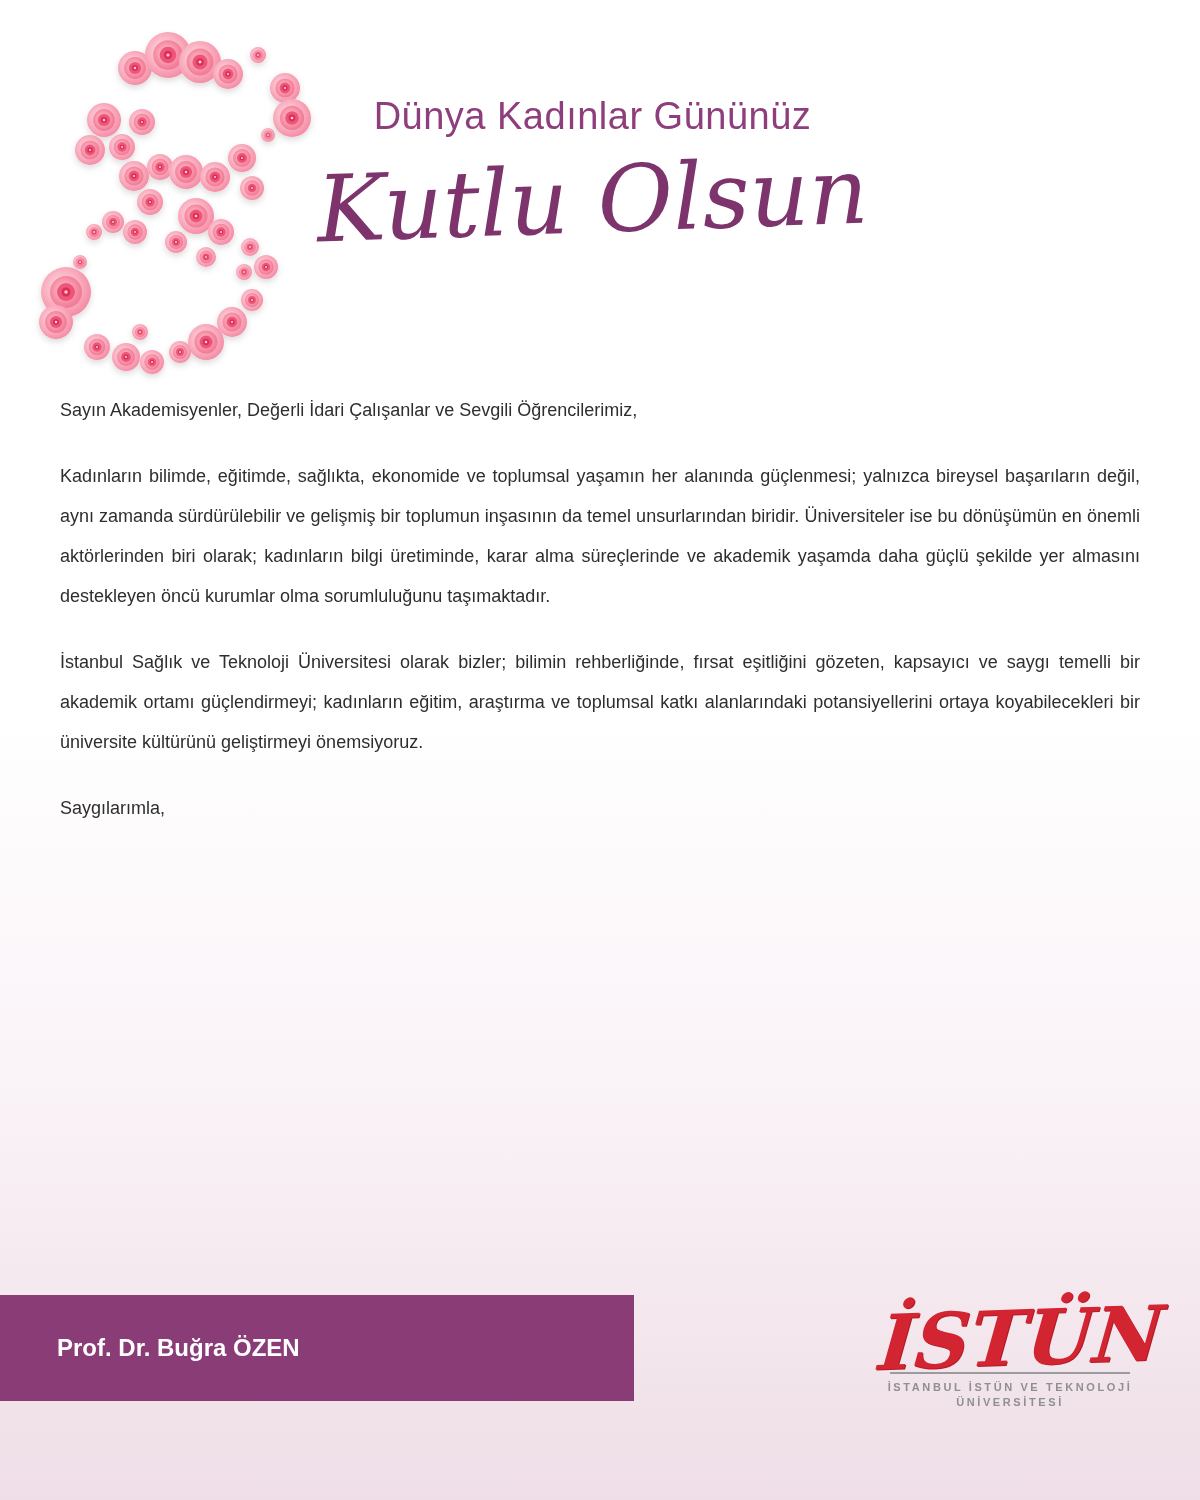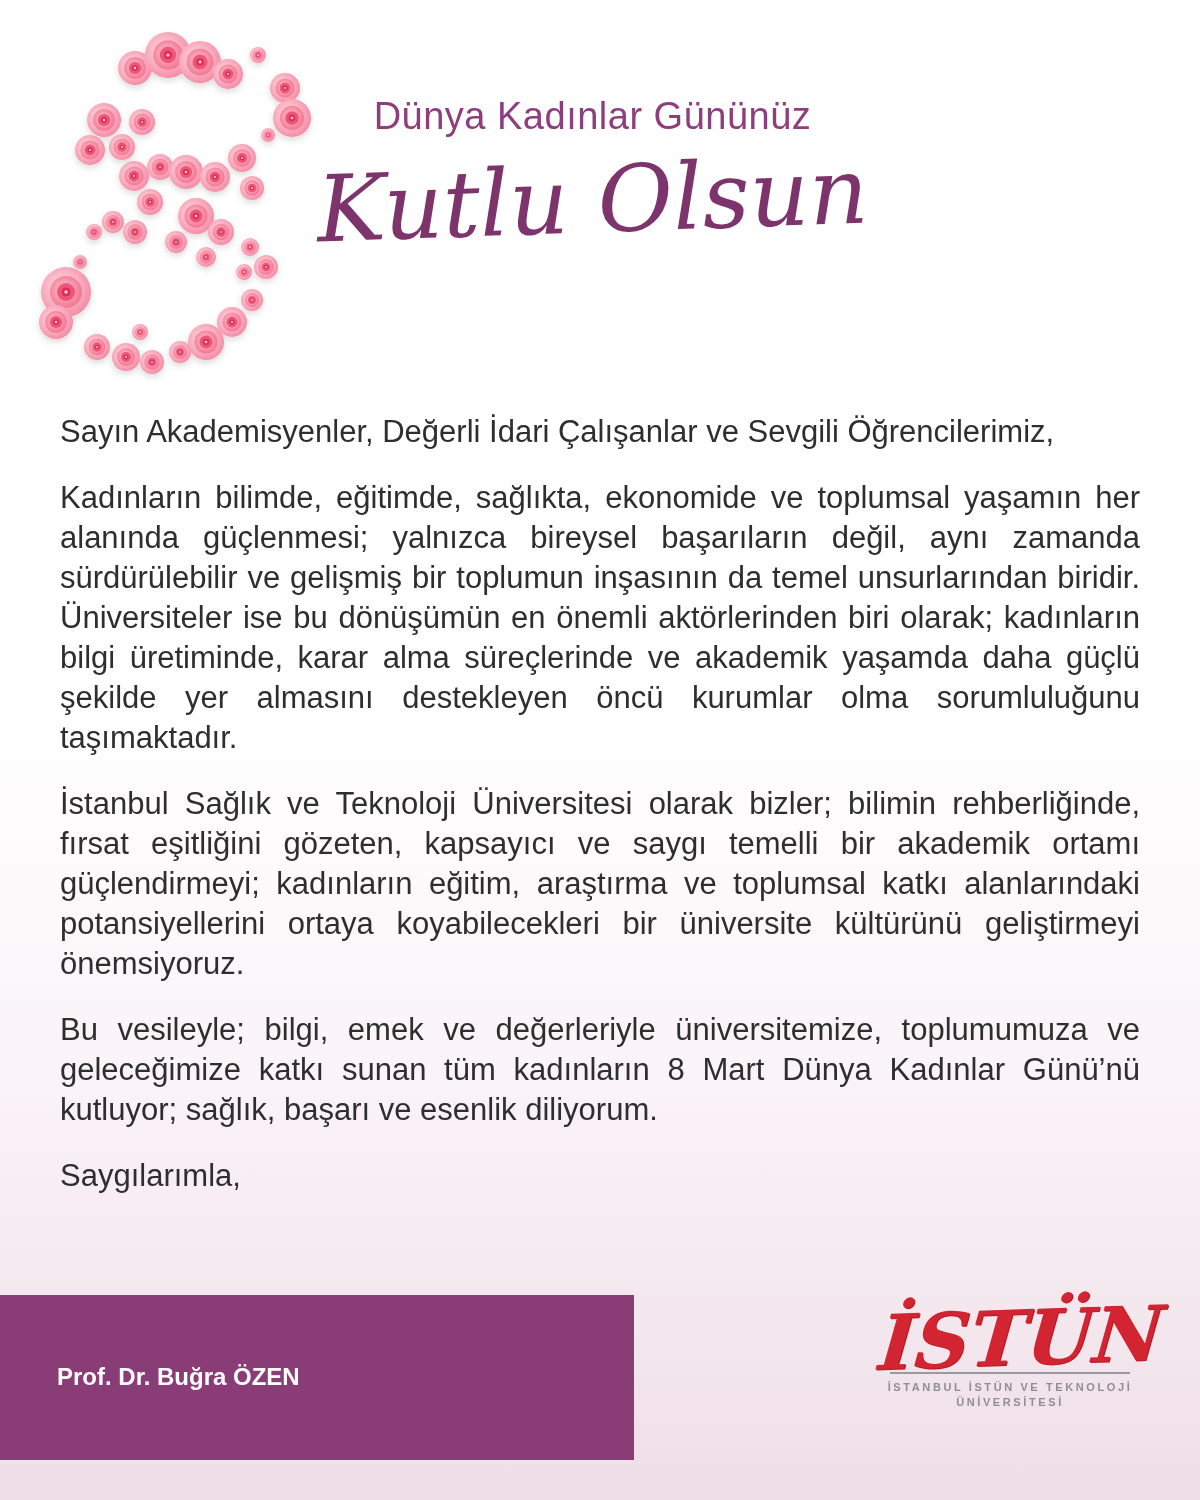--- a/index.html
+++ b/index.html
@@ -20,29 +20,29 @@
     color:#8e3e7c; line-height:1.1;
   }
   .hero-script {
     font-family:"DejaVu Serif",serif; font-style:italic; font-weight:500;
     font-size:92px; color:#7d336b; line-height:1.15;
     transform:rotate(-2deg); margin-top:10px;
   }
 
   
   .letter {
-    position:absolute; left:60px; top:412px; width:1080px;
-    font-size:31px; line-height:40px; text-align:justify;
+    position:absolute; left:60px; top:390px; width:1080px;
+    font-size:18px; line-height:40px; text-align:justify;
   }
   .letter p { margin:0 0 26px 0; }
   .letter p:last-child { margin-bottom:15px; }
 
   
   .signature-box {
-    position:absolute; left:0; top:1295px; width:634px; height:165px;
+    position:absolute; left:0; top:1295px; width:634px; height:106px;
     background:#8a3c77; color:#ffffff;
     box-sizing:border-box; padding-left:57px;
     display:flex; flex-direction:column; justify-content:center; gap:10px;
   }
   .sig-name { font-weight:bold; font-size:24px; line-height:1.1; }
   .sig-role { font-size:21px; line-height:1.1; }
   .sig-org  { font-size:23px; line-height:1.1; }
 
   .logo { position:absolute; left:880px; top:1300px; width:260px; text-align:center; }
   .logo-wordmark {
@@ -289,21 +289,20 @@
 
   <div class="hero-text">
     <div class="hero-title">Dünya Kadınlar Gününüz</div>
     <div class="hero-script">Kutlu Olsun</div>
   </div>
 
   <div class="letter">
     <p>Sayın Akademisyenler, Değerli İdari Çalışanlar ve Sevgili Öğrencilerimiz,</p>
     <p>Kadınların bilimde, eğitimde, sağlıkta, ekonomide ve toplumsal yaşamın her alanında güçlenmesi; yalnızca bireysel başarıların değil, aynı zamanda sürdürülebilir ve gelişmiş bir toplumun inşasının da temel unsurlarından biridir. Üniversiteler ise bu dönüşümün en önemli aktörlerinden biri olarak; kadınların bilgi üretiminde, karar alma süreçlerinde ve akademik yaşamda daha güçlü şekilde yer almasını destekleyen öncü kurumlar olma sorumluluğunu taşımaktadır.</p>
     <p>İstanbul Sağlık ve Teknoloji Üniversitesi olarak bizler; bilimin rehberliğinde, fırsat eşitliğini gözeten, kapsayıcı ve saygı temelli bir akademik ortamı güçlendirmeyi; kadınların eğitim, araştırma ve toplumsal katkı alanlarındaki potansiyellerini ortaya koyabilecekleri bir üniversite kültürünü geliştirmeyi önemsiyoruz.</p>
-    <p>Bu vesileyle; bilgi, emek ve değerleriyle üniversitemize, toplumumuza ve geleceğimize katkı sunan tüm kadınların 8 Mart Dünya Kadınlar Günü’nü kutluyor; sağlık, başarı ve esenlik diliyorum.</p>
     <p>Saygılarımla,</p>
   </div>
 
   <div class="signature-box">
     <div class="sig-name">Prof. Dr. Buğra ÖZEN</div>
   </div>
 
   <div class="logo">
     <div class="logo-wordmark">İSTÜN</div>
     <div class="logo-rule"></div>

